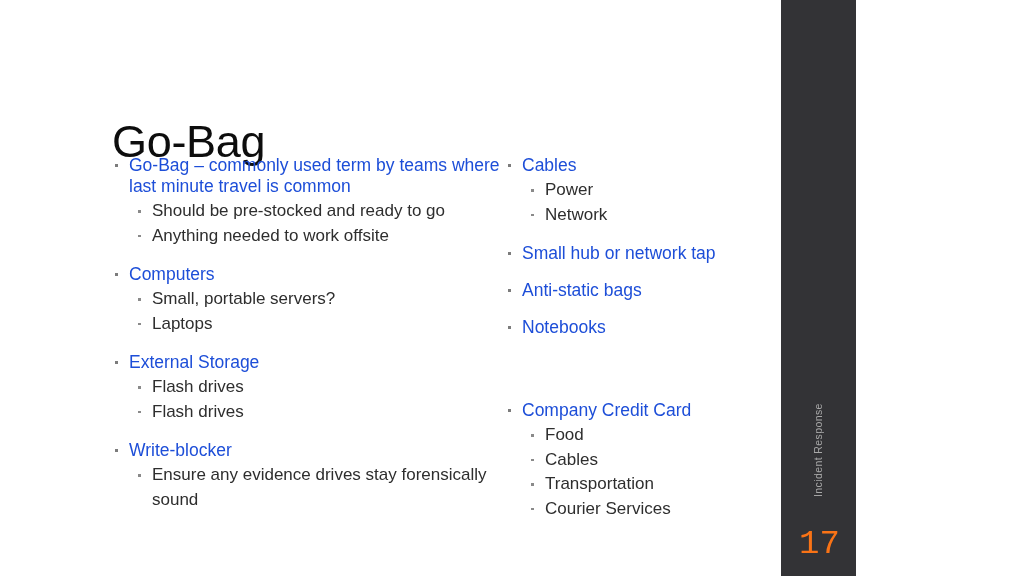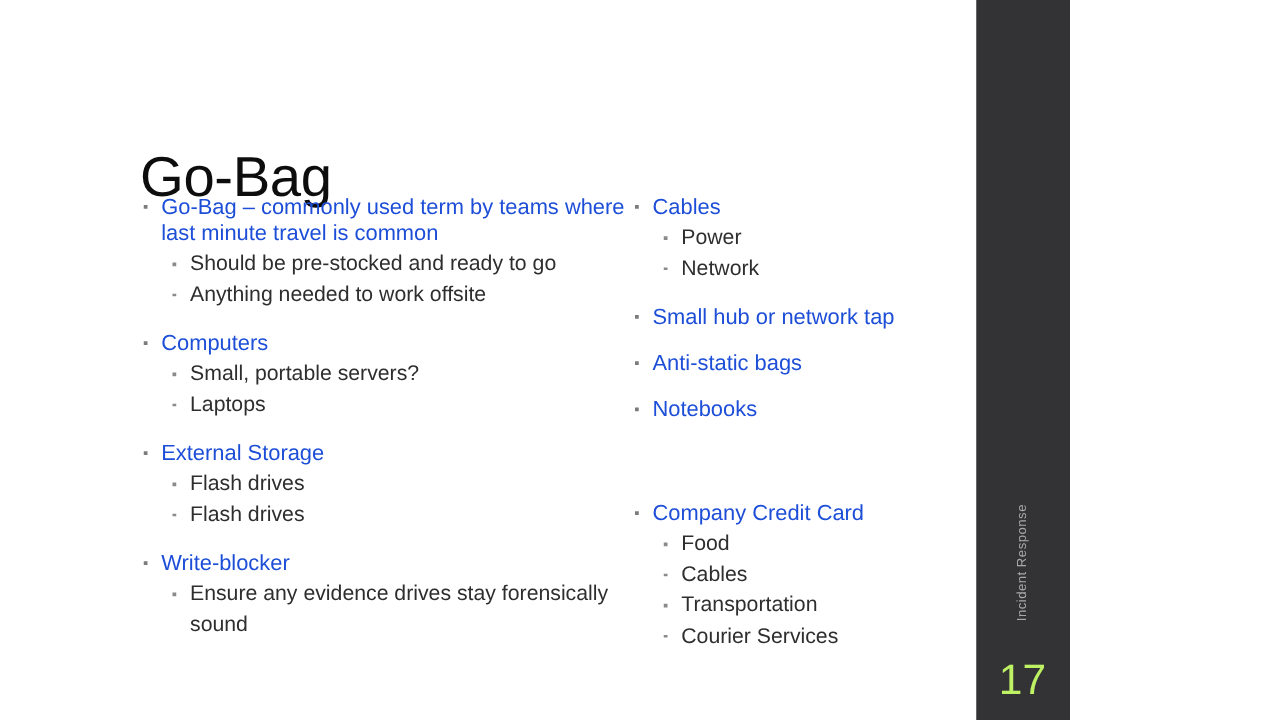--- a/index.html
+++ b/index.html
@@ -111,24 +111,24 @@
     transform-origin: center;
     height: 104px;
     margin: 0 auto;
     width: 14px;
     white-space: nowrap;
   }
   .slide-number {
     position: absolute;
     left: 18px;
     top: 525px;
-    font-family: Liberation Sans, sans-serif;
+    font-family: Liberation Mono, monospace;
     font-size: 34px;
     line-height: 38px;
-    color: #bef264;
+    color: #f97316;
     text-align: right;
   }
 </style>
 </head>
 <body>
 
 <div class="slide">
 
   <h1 class="slide-title">Go-Bag</h1>
 

